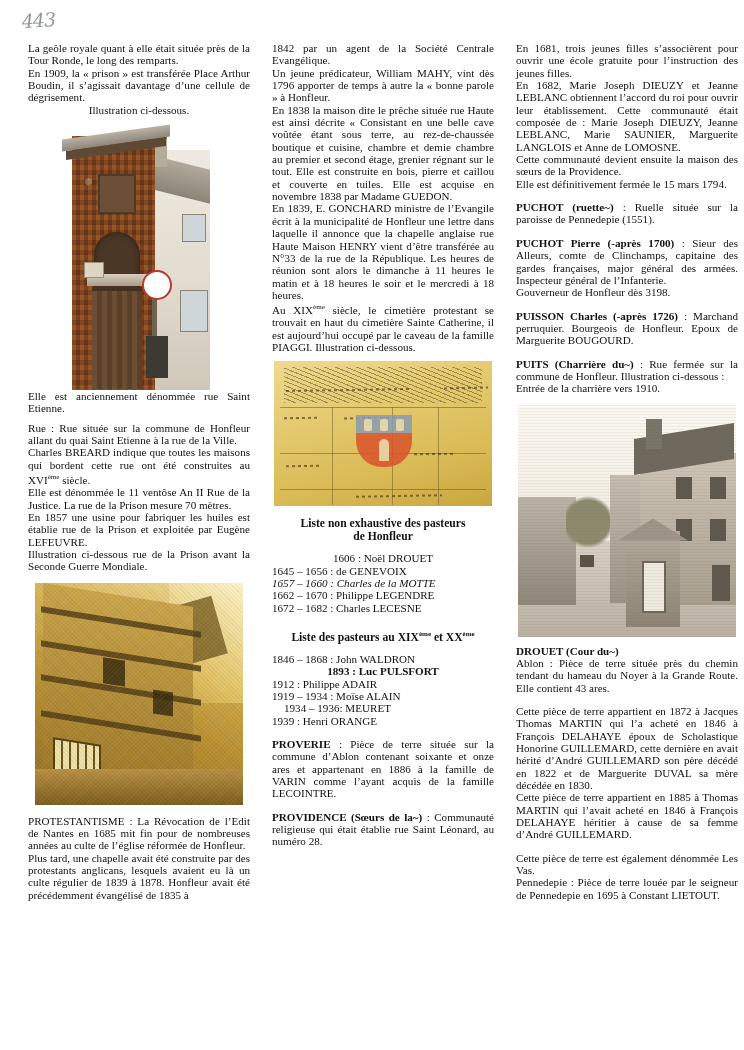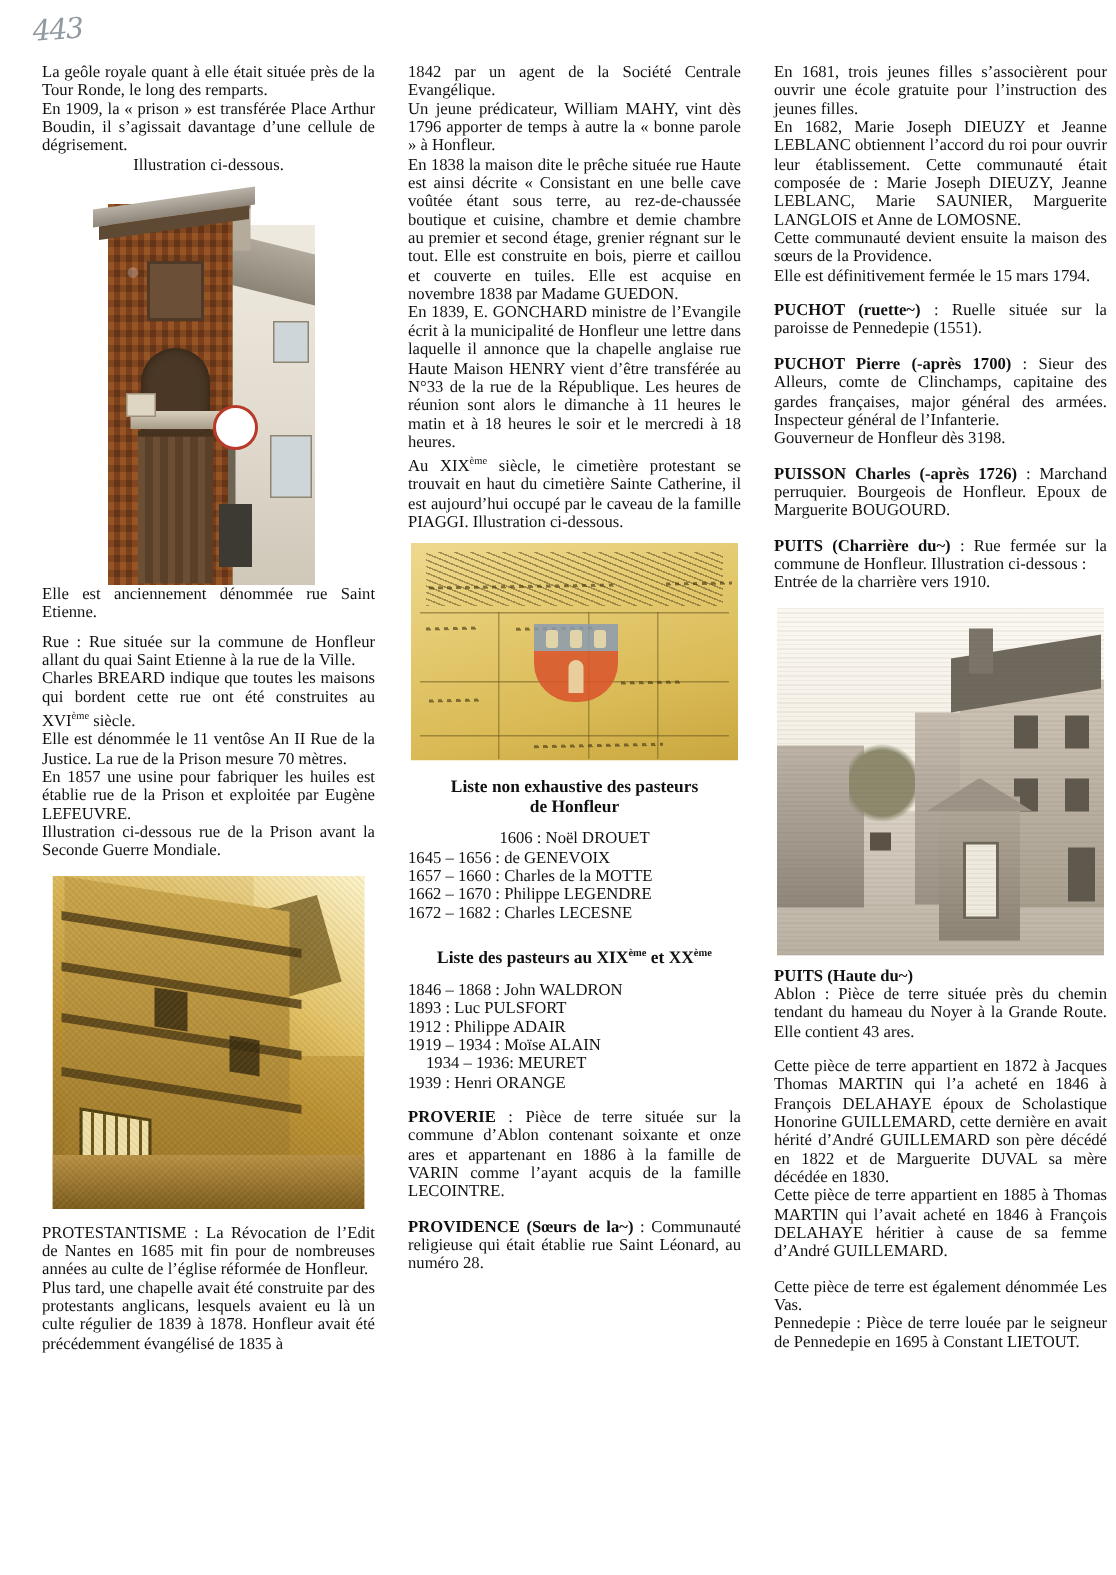--- a/index.html
+++ b/index.html
@@ -362,28 +362,28 @@
           <div class="f3-pip" style="left:40px;top:4px;width:8px;height:12px;"></div>
           <div class="f3-pip" style="left:23px;top:24px;width:10px;height:22px;border-radius:5px 5px 0 0;"></div>
         </div>
       </div>
 
       <p class="center bold" style="margin-top:11px;font-size:11.6px;line-height:13px;">Liste non exhaustive des pasteurs</p>
       <p class="center bold" style="font-size:11.6px;line-height:13px;">de Honfleur</p>
       <div class="spacer"></div>
       <p style="text-align:center;">1606 : Noël DROUET</p>
       <p style="text-align:left;">1645 – 1656 : de GENEVOIX</p>
-      <p style="text-align:left;">1657 – 1660 : Charles de la MOTTE</p>
+      <p style="text-align:left;font-style:italic;">1657 – 1660 : Charles de la MOTTE</p>
       <p style="text-align:left;">1662 – 1670 : Philippe LEGENDRE</p>
       <p style="text-align:left;">1672 – 1682 : Charles LECESNE</p>
 
       <p class="center bold" style="margin-top:14px;font-size:11.6px;line-height:13px;"><span>Liste des pasteurs au XIX</span><span class="sup">ème</span><span> et XX</span><span class="sup">ème</span></p>
       <div class="spacer"></div>
       <p style="text-align:left;">1846 – 1868 : John WALDRON</p>
-      <p style="text-align:left;">1893 : Luc PULSFORT</p>
+      <p style="text-align:center;font-weight:bold;">1893 : Luc PULSFORT</p>
       <p style="text-align:left;">1912 : Philippe ADAIR</p>
       <p style="text-align:left;">1919 – 1934 : Moïse ALAIN</p>
       <p style="text-align:left;margin-left:12px;">1934 – 1936: MEURET</p>
       <p style="text-align:left;">1939 : Henri ORANGE</p>
 
       <p class="entry">
         <span class="term">PROVERIE</span>
         <span>: Pièce de terre située sur la commune d’Ablon contenant soixante et onze ares et appartenant en 1886 à la famille de VARIN comme l’ayant acquis de la famille LECOINTRE.</span>
       </p>
 
@@ -435,21 +435,21 @@
         <div class="f4-win" style="right:44px;top:114px;width:16px;height:22px;"></div>
         <div class="f4-win" style="right:10px;top:114px;width:16px;height:22px;"></div>
         <div class="f4-win" style="right:6px;top:160px;width:18px;height:36px;"></div>
         <div class="f4-cart"></div>
         <div class="f4-kiosk"></div>
         <div class="f4-ped"></div>
         <div class="f4-kdoor"></div>
         <div class="f4-grain"></div>
       </div>
 
-      <p class="bold" style="margin-top:8px;">PUITS (Haute du~)</p>
+      <p class="bold" style="margin-top:8px;">DROUET (Cour du~)</p>
       <p>
         <span class="term">Ablon</span>
         <span>: Pièce de terre située près du chemin tendant du hameau du Noyer à la Grande Route. Elle contient 43 ares.</span>
       </p>
 
       <p class="entry">Cette pièce de terre appartient en 1872 à Jacques Thomas MARTIN qui l’a acheté en 1846 à François DELAHAYE époux de Scholastique Honorine GUILLEMARD, cette dernière en avait hérité d’André GUILLEMARD son père décédé en 1822 et de Marguerite DUVAL sa mère décédée en 1830.</p>
       <p>Cette pièce de terre appartient en 1885 à Thomas MARTIN qui l’avait acheté en 1846 à François DELAHAYE héritier à cause de sa femme d’André GUILLEMARD.</p>
       <p class="entry">Cette pièce de terre est également dénommée Les Vas.</p>
 
       <p>

